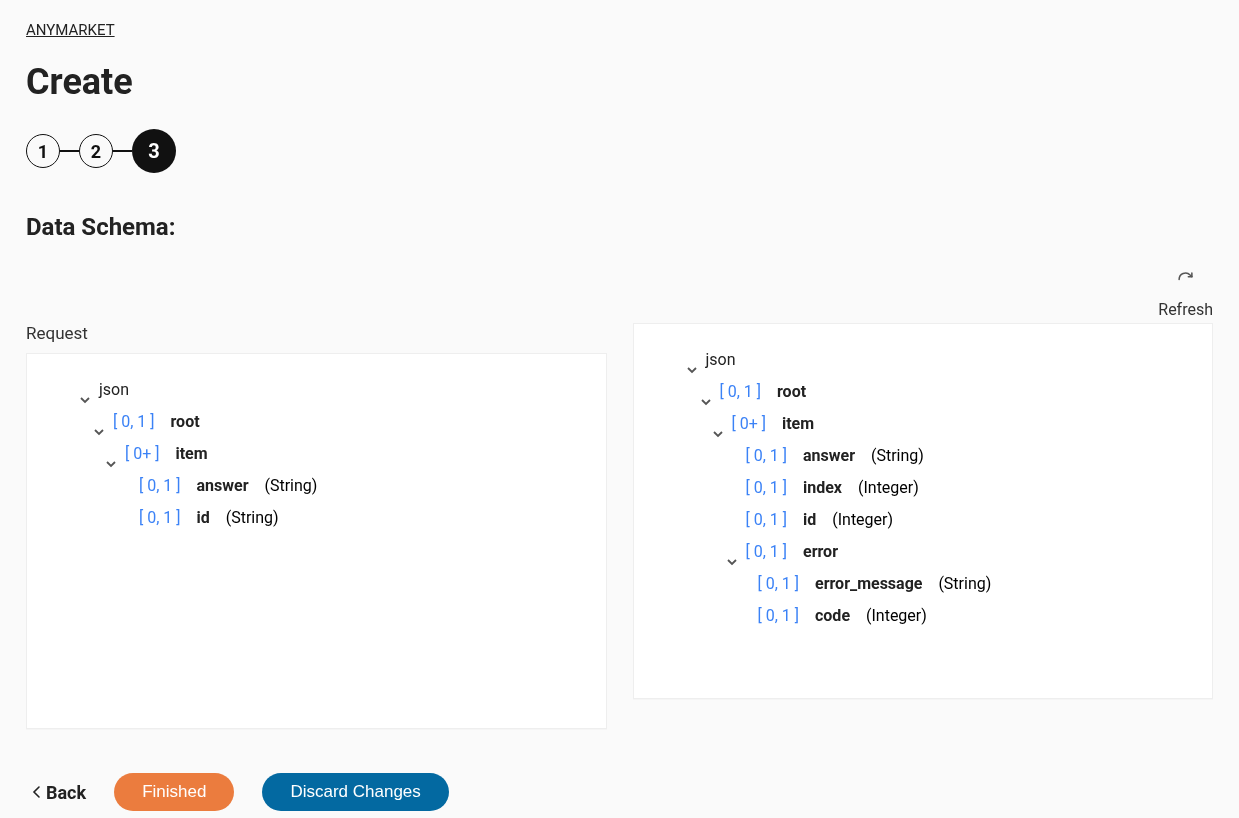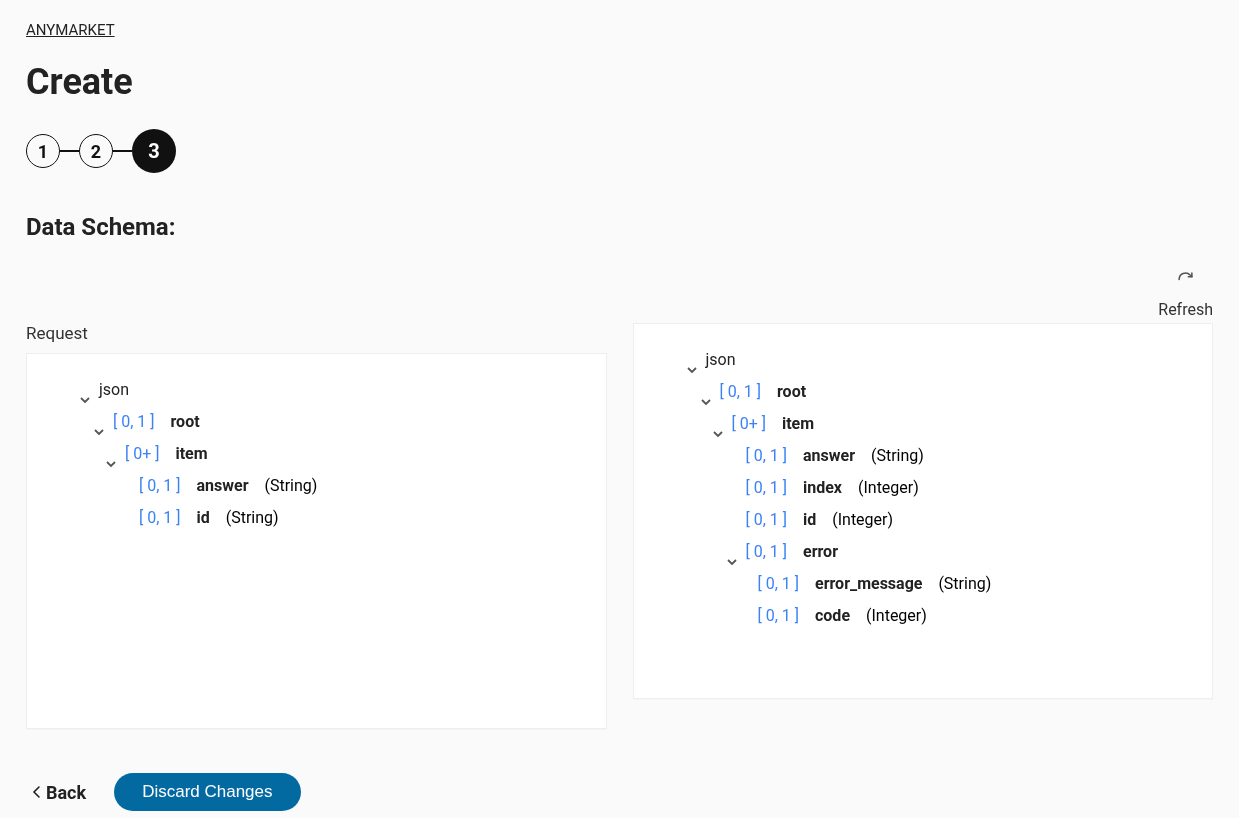--- a/index.html
+++ b/index.html
@@ -204,15 +204,16 @@
 
   <div class="footer">
     <div class="back-btn">
       <span>
         <svg width="10" height="14" viewBox="0 0 10 14">
             <path d="M7 2L2 7l5 5" fill="none" stroke="#222" stroke-width="1.6" stroke-linecap="round"></path>
           </svg>
       </span>
       <span>Back</span>
     </div>
+    <button class="btn primary">Finished</button>
     <button class="btn muted">Discard Changes</button>
   </div>
 </div>
 
 </body></html>

